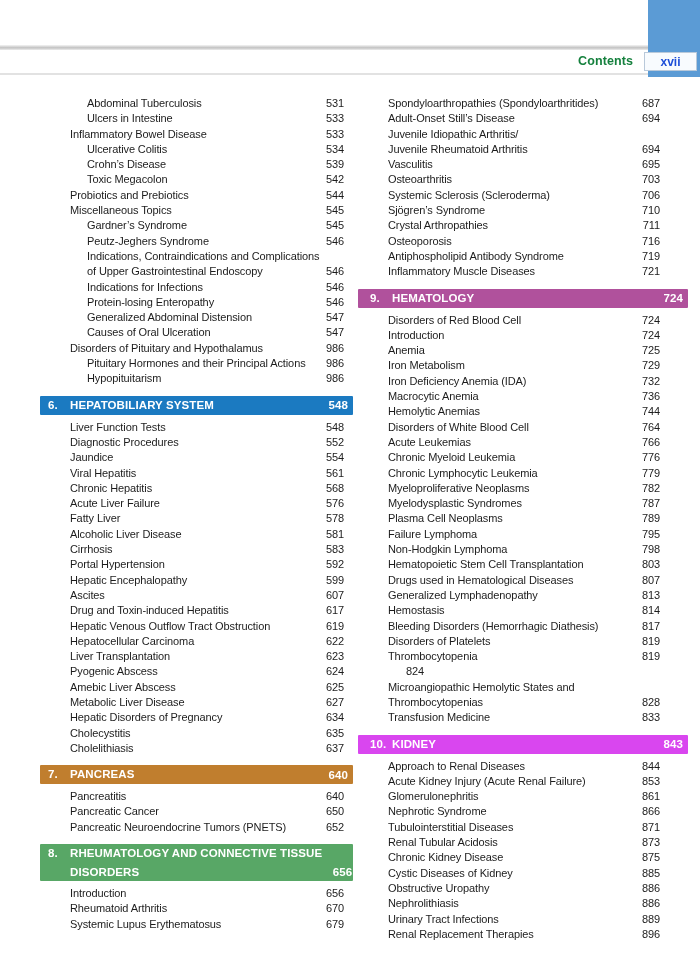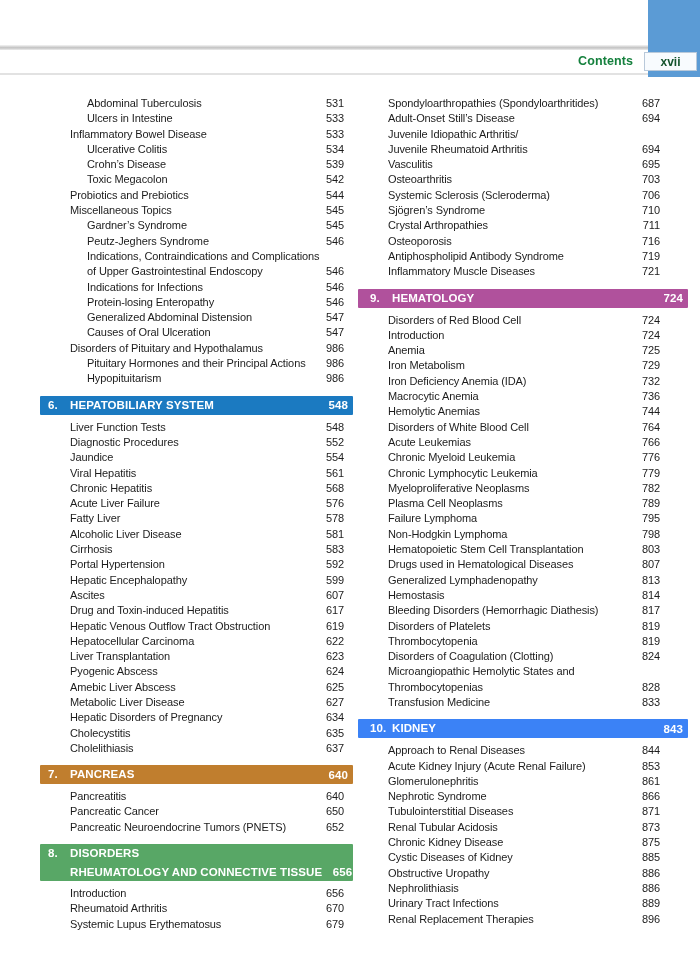--- a/index.html
+++ b/index.html
@@ -18,21 +18,21 @@
     position:absolute;top:51px;right:67px;height:20px;line-height:20px;
     font-size:12.5px;font-weight:bold;color:#15803d;letter-spacing:.1px;
   }
   .corner-tab{
     position:absolute;right:0;top:0;width:52px;height:77px;background:#5b9bd5;
   }
   .tab-page-box{
     position:absolute;right:3px;top:52px;width:53px;height:19px;
     background:#f8fbfe;border:1px solid #b9c9da;box-sizing:border-box;
     display:flex;align-items:center;justify-content:center;
-    font-size:12px;font-weight:bold;color:#14532d;
+    font-size:12px;font-weight:bold;color:#1d4ed8;
   }
   .col{position:absolute;top:96px;}
   .col-left{left:40px;width:313px;}
   .col-right{left:358px;width:330px;}
   .row{
     display:flex;height:15.3px;line-height:15.4px;font-size:11px;color:#1c1c1c;
     letter-spacing:-0.1px;
   }
   .col-left .row{padding-right:9px;}
   .col-right .row{padding-right:28px;}
@@ -249,22 +249,22 @@
         <div class="row-label">Pancreatic Cancer</div>
         <div class="row-page">650</div>
       </div>
       <div class="row ind1">
         <div class="row-label">Pancreatic Neuroendocrine Tumors (PNETS)</div>
         <div class="row-page">652</div>
       </div>
       <div class="bar" style="background: rgb(88, 167, 102);">
         <div class="bar-num">8.</div>
         <div class="bar-title">
+          <div class="bar-title-line">RHEUMATOLOGY AND CONNECTIVE TISSUE</div>
           <div class="bar-title-line">DISORDERS</div>
-          <div class="bar-title-line">RHEUMATOLOGY AND CONNECTIVE TISSUE</div>
         </div>
         <div class="bar-page">656</div>
       </div>
       <div class="row ind1">
         <div class="row-label">Introduction</div>
         <div class="row-page">656</div>
       </div>
       <div class="row ind1">
         <div class="row-label">Rheumatoid Arthritis</div>
         <div class="row-page">670</div>
@@ -372,20 +372,24 @@
       </div>
       <div class="row ind1">
         <div class="row-label">Chronic Lymphocytic Leukemia</div>
         <div class="row-page">779</div>
       </div>
       <div class="row ind1">
         <div class="row-label">Myeloproliferative Neoplasms</div>
         <div class="row-page">782</div>
       </div>
       <div class="row ind1">
+        <div class="row-label">Myelodysplastic Syndromes</div>
+        <div class="row-page">787</div>
+      </div>
+      <div class="row ind1">
         <div class="row-label">Plasma Cell Neoplasms</div>
         <div class="row-page">789</div>
       </div>
       <div class="row ind1">
         <div class="row-label">Failure Lymphoma</div>
         <div class="row-page">795</div>
       </div>
       <div class="row ind1">
         <div class="row-label">Non-Hodgkin Lymphoma</div>
         <div class="row-page">798</div>
@@ -412,36 +416,35 @@
       </div>
       <div class="row ind1 bold">
         <div class="row-label">Disorders of Platelets</div>
         <div class="row-page">819</div>
       </div>
       <div class="row ind1">
         <div class="row-label">Thrombocytopenia</div>
         <div class="row-page">819</div>
       </div>
       <div class="row ind1 bold">
-        <div class="row-label">Disorders of Coagulation (Clotting)</div>
         <div class="row-page">824</div>
       </div>
       <div class="row ind1">
         <div class="row-label">Microangiopathic Hemolytic States and</div>
         <div class="row-page"></div>
       </div>
       <div class="row ind1">
         <div class="row-label">Thrombocytopenias</div>
         <div class="row-page">828</div>
       </div>
       <div class="row ind1">
         <div class="row-label">Transfusion Medicine</div>
         <div class="row-page">833</div>
       </div>
-      <div class="bar" style="background: #3b82f6;">
+      <div class="bar" style="background: #d946ef;">
         <div class="bar-num">10.</div>
         <div class="bar-title">
           <div class="bar-title-line">KIDNEY</div>
         </div>
         <div class="bar-page">843</div>
       </div>
       <div class="row ind1">
         <div class="row-label">Approach to Renal Diseases</div>
         <div class="row-page">844</div>
       </div>

